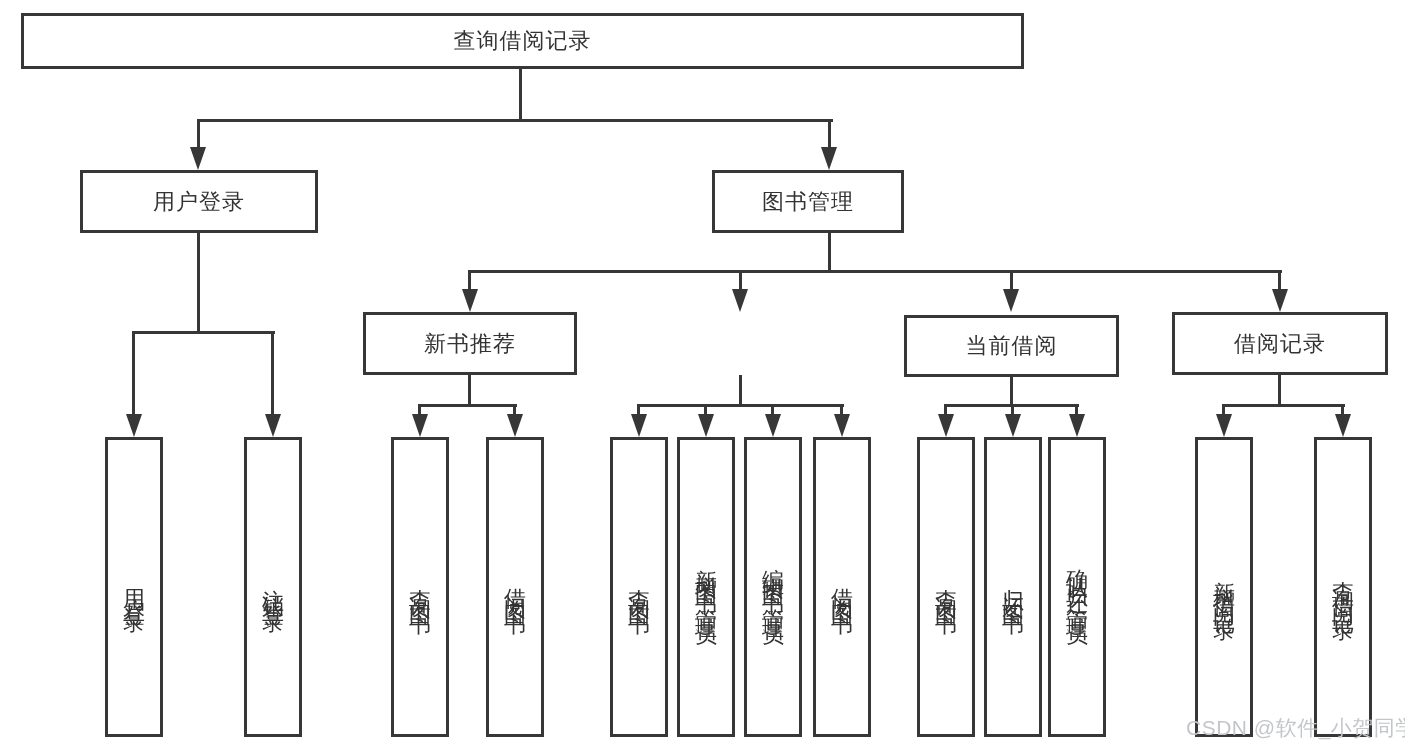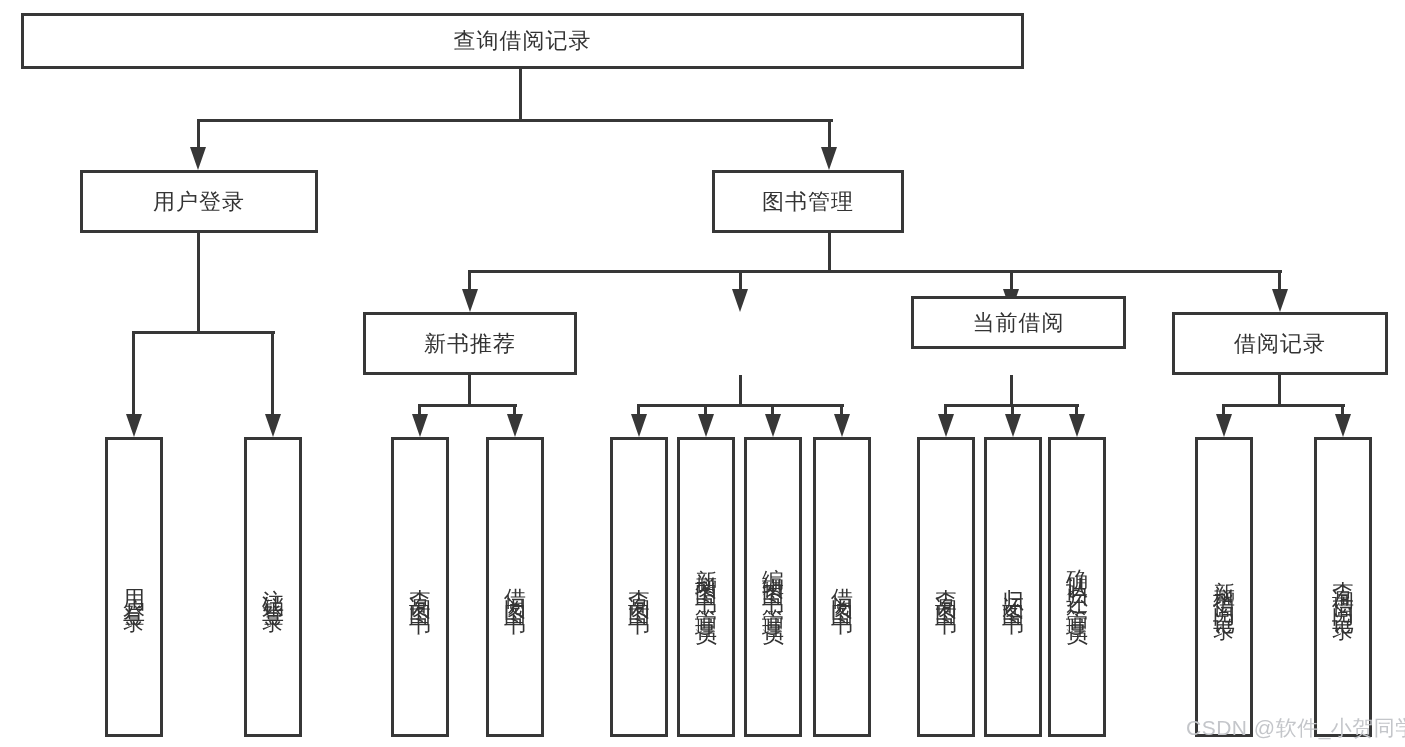--- a/index.html
+++ b/index.html
@@ -138,21 +138,21 @@
   <div class="box" style="left:80px;top:170px;width:238px;height:63px;">
     <span class="hlabel">用户登录</span>
   </div>
   <div class="box" style="left:712px;top:170px;width:192px;height:63px;">
     <span class="hlabel">图书管理</span>
   </div>
 
   <div class="box" style="left:363px;top:312px;width:214px;height:63px;">
     <span class="hlabel">新书推荐</span>
   </div>
-  <div class="box" style="left:904px;top:296px;width:215px;height:53px;margin-left:7px;">
+  <div class="box" style="left:904px;top:315px;width:215px;height:62px;">
     <span class="hlabel">当前借阅</span>
   </div>
   <div class="box" style="left:1172px;top:312px;width:216px;height:63px;">
     <span class="hlabel">借阅记录</span>
   </div>
 
   <div class="box" style="left:105px;top:437px;width:58px;height:300px;">
     <span class="vtext">用户登录</span>
   </div>
   <div class="box" style="left:244px;top:437px;width:58px;height:300px;">

